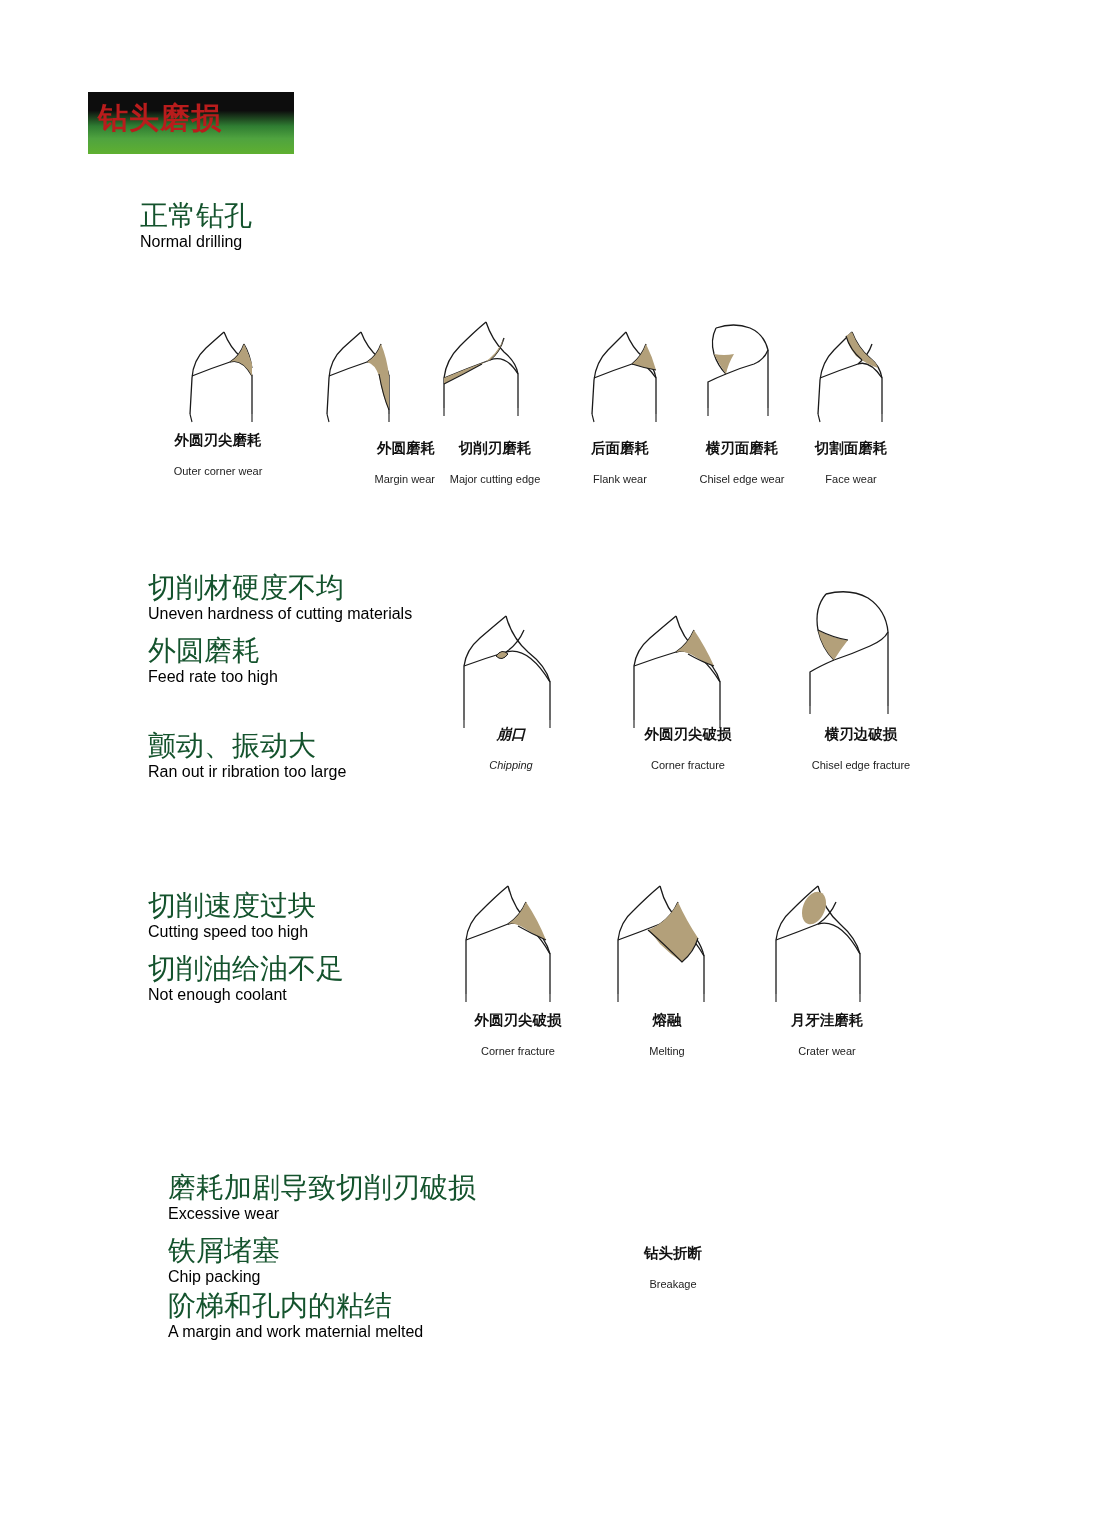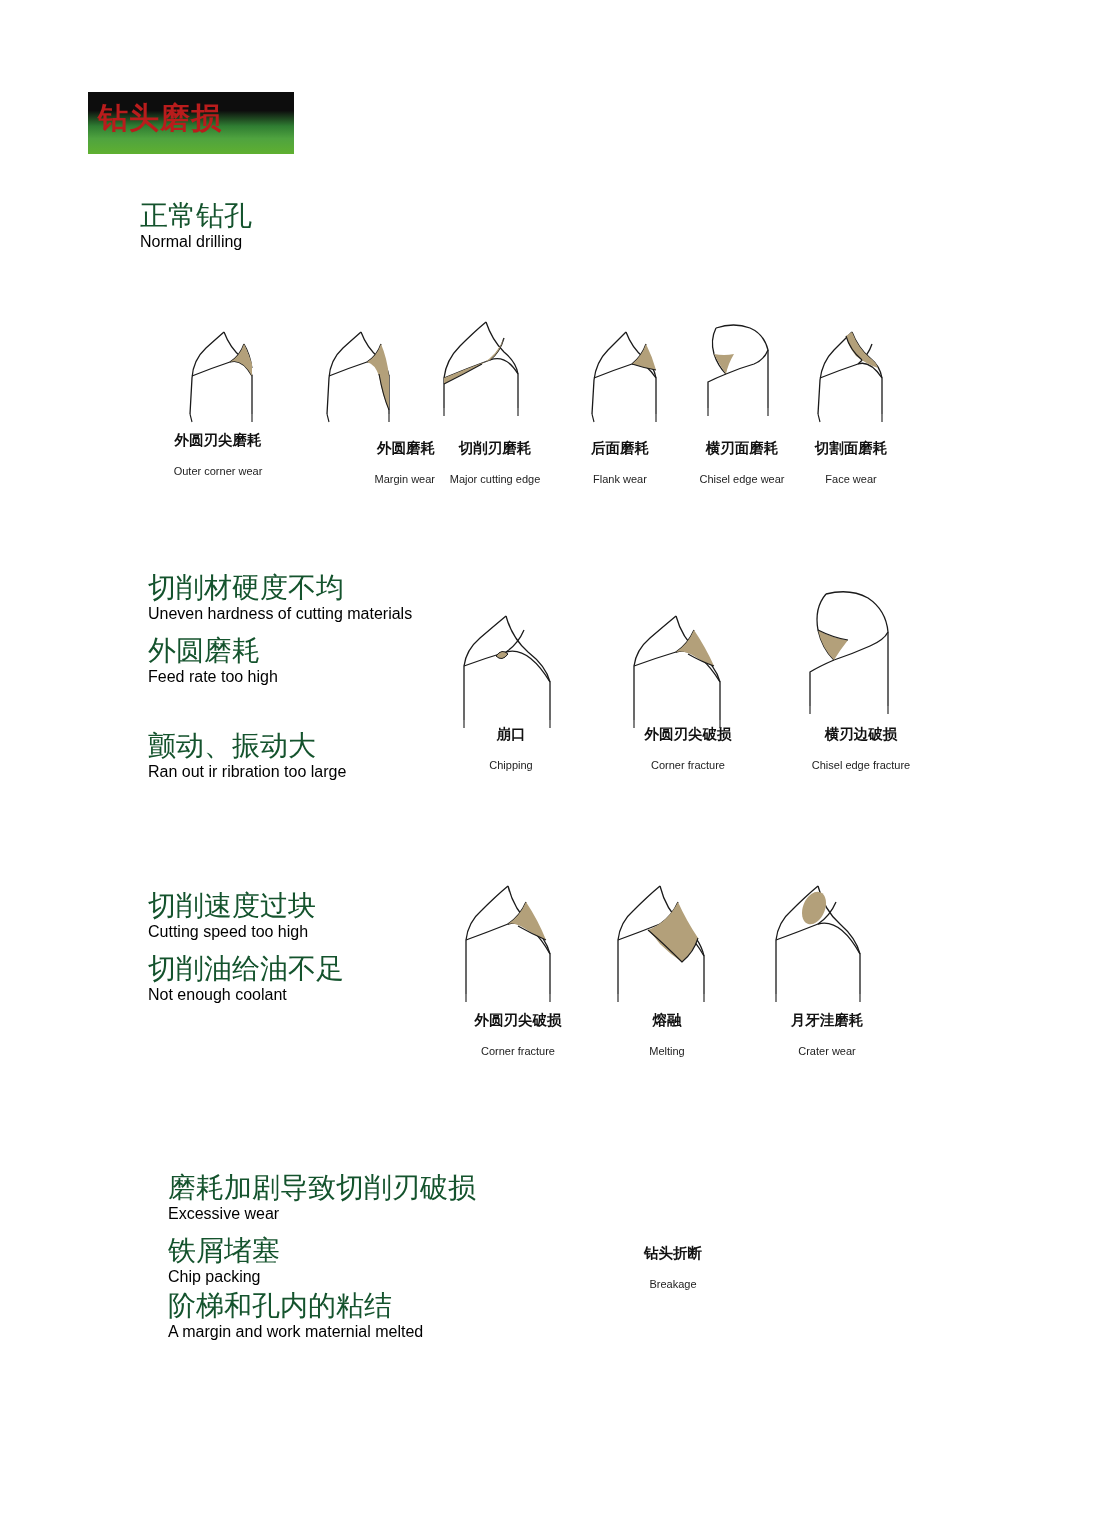--- a/index.html
+++ b/index.html
@@ -210,21 +210,21 @@
 <div class="fig" style="left:452px; top:608px;">
   <svg width="130" height="125" viewBox="0 0 130 125">
     <path d="M12 112 L12 58 Q14 42 28 30 Q42 18 54 8" fill="none" stroke="#1a1a1a" stroke-width="1.3"></path>
     <path d="M54 8 Q60 30 76 44 Q94 58 98 74 L98 112" fill="none" stroke="#1a1a1a" stroke-width="1.3"></path>
     <path d="M12 58 Q34 50 54 44 Q76 38 98 74" fill="none" stroke="#1a1a1a" stroke-width="1.3"></path>
     <path d="M54 44 Q66 36 72 22" fill="none" stroke="#1a1a1a" stroke-width="1.3"></path>
     <path d="M44 48 Q50 40 56 46 Q50 54 44 48 Z" fill="#b3a07a" stroke="#1a1a1a" stroke-width="1"></path>
     <path d="M12 112 L12 120 M98 112 L98 120" fill="none" stroke="#1a1a1a" stroke-width="1.1"></path>
   </svg>
 </div>
-<div class="cap" style="left:452px; top:726px; width:118px;">
+<div class="cap" style="left:452px; top:726px; width:118px;font-style:italic;">
   <span class="cn">崩口</span>
   <span class="en">Chipping</span>
 </div>
 
 <div class="fig" style="left:622px; top:608px;">
   <svg width="130" height="125" viewBox="0 0 130 125">
     <path d="M12 112 L12 58 Q14 42 28 30 Q42 18 54 8" fill="none" stroke="#1a1a1a" stroke-width="1.3"></path>
     <path d="M54 8 Q60 30 76 44 Q94 58 98 74 L98 112" fill="none" stroke="#1a1a1a" stroke-width="1.3"></path>
     <path d="M12 58 Q34 50 54 44 Q76 38 98 74" fill="none" stroke="#1a1a1a" stroke-width="1.3"></path>
     <path d="M54 44 Q66 36 72 22" fill="none" stroke="#1a1a1a" stroke-width="1.3"></path>

